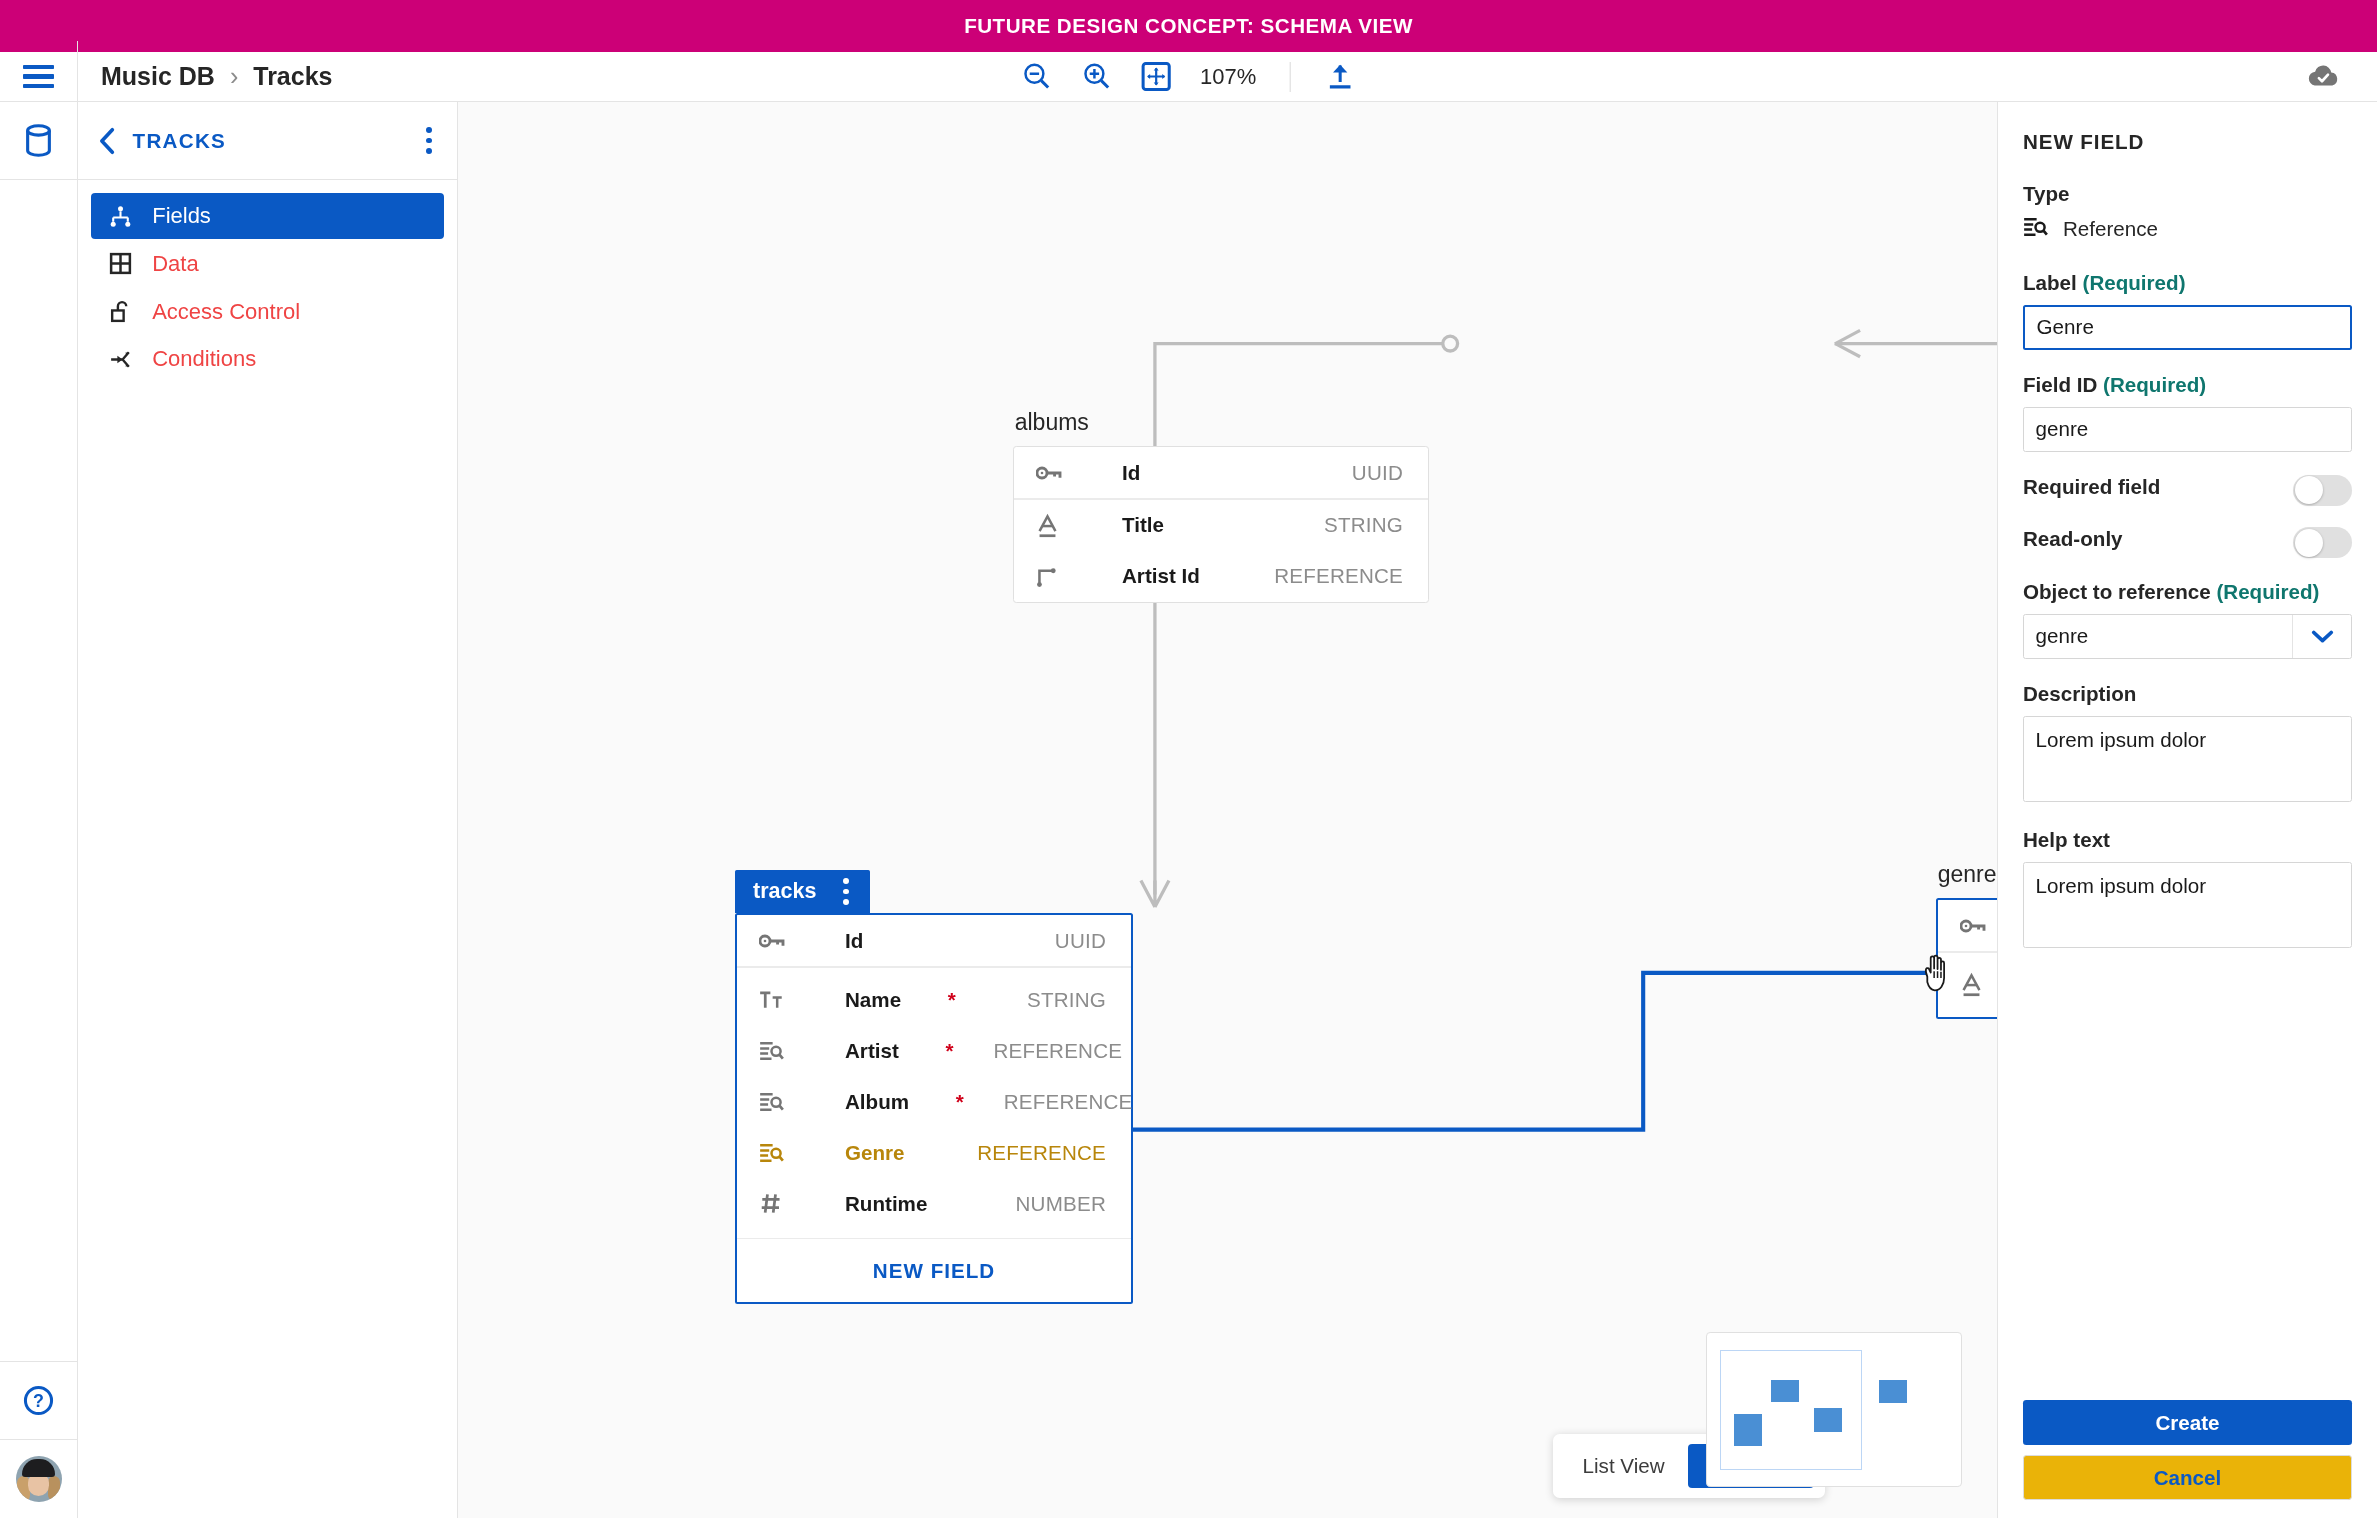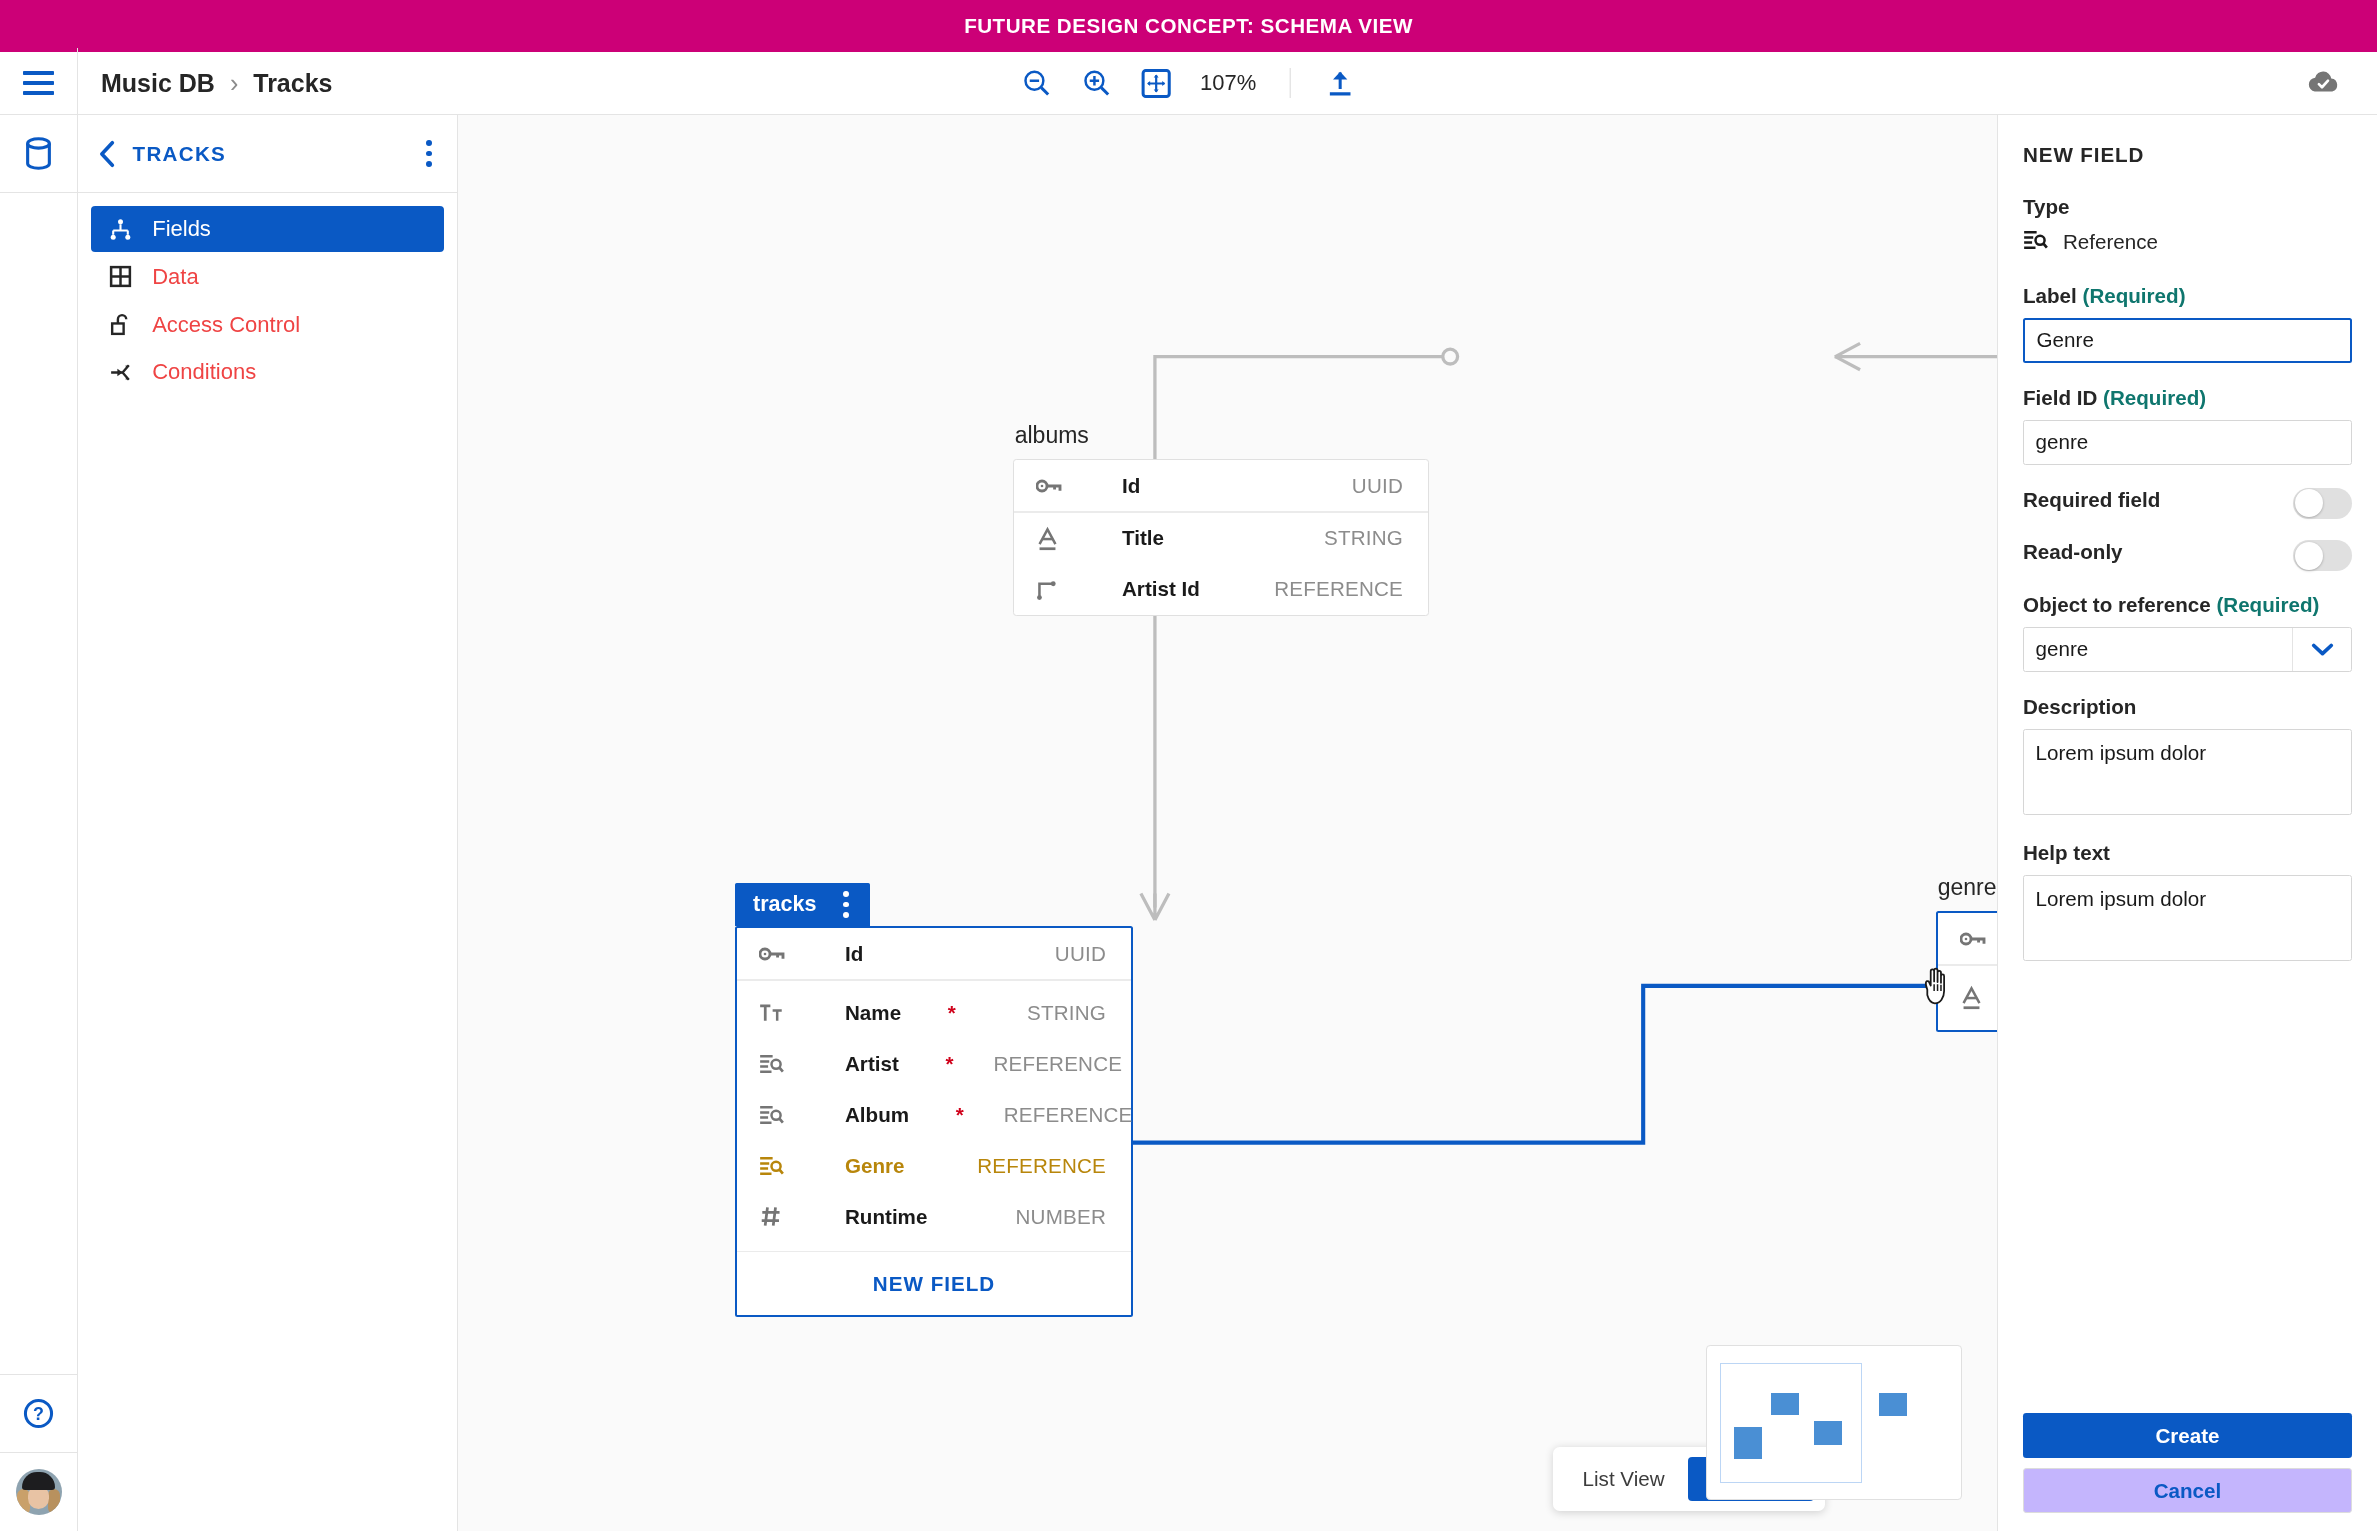--- a/index.html
+++ b/index.html
@@ -19,21 +19,21 @@
     align-items: center;
     justify-content: center;
     font-size: 20.6px;
     font-weight: bold;
     letter-spacing: 0.5px;
   }
 
   
   .topbar {
     position: relative;
-    height: 63px;
+    height: 50px;
     background: #fff;
     border-bottom: 1.7px solid #e4e4e4;
     display: flex;
     align-items: center;
   }
   .hamburger-cell {
     width: 78px; height: 71px;
     display: flex; align-items: center; justify-content: center;
     border-right: 1.7px solid #e4e4e4;
   }
@@ -251,21 +251,21 @@
     display:flex; align-items:center; justify-content:center; cursor:pointer;
   }
   .rp-actions { padding: 0 25px 18px 25px; }
   .btn {
     width: 100%; height: 45px; border-radius: 3.3px;
     font-size: 20.6px; font-weight: bold; cursor: pointer;
     display:flex; align-items:center; justify-content:center;
     font-family: "Liberation Sans", sans-serif;
   }
   .btn-primary { background: #0a59c4; color: #fff; border: none; margin-bottom: 10px; }
-  .btn-secondary { background: #c4b5fd; color: #0a59c4; border: 1.7px solid #dcdcdc; }
+  .btn-secondary { background: #eab308; color: #0a59c4; border: 1.7px solid #dcdcdc; }
 
   .hand-cursor { position: absolute; pointer-events:none; }
 </style>
 </head>
 <body>
 
 <div class="banner">
   <span>FUTURE DESIGN CONCEPT: SCHEMA VIEW</span>
 </div>
 

